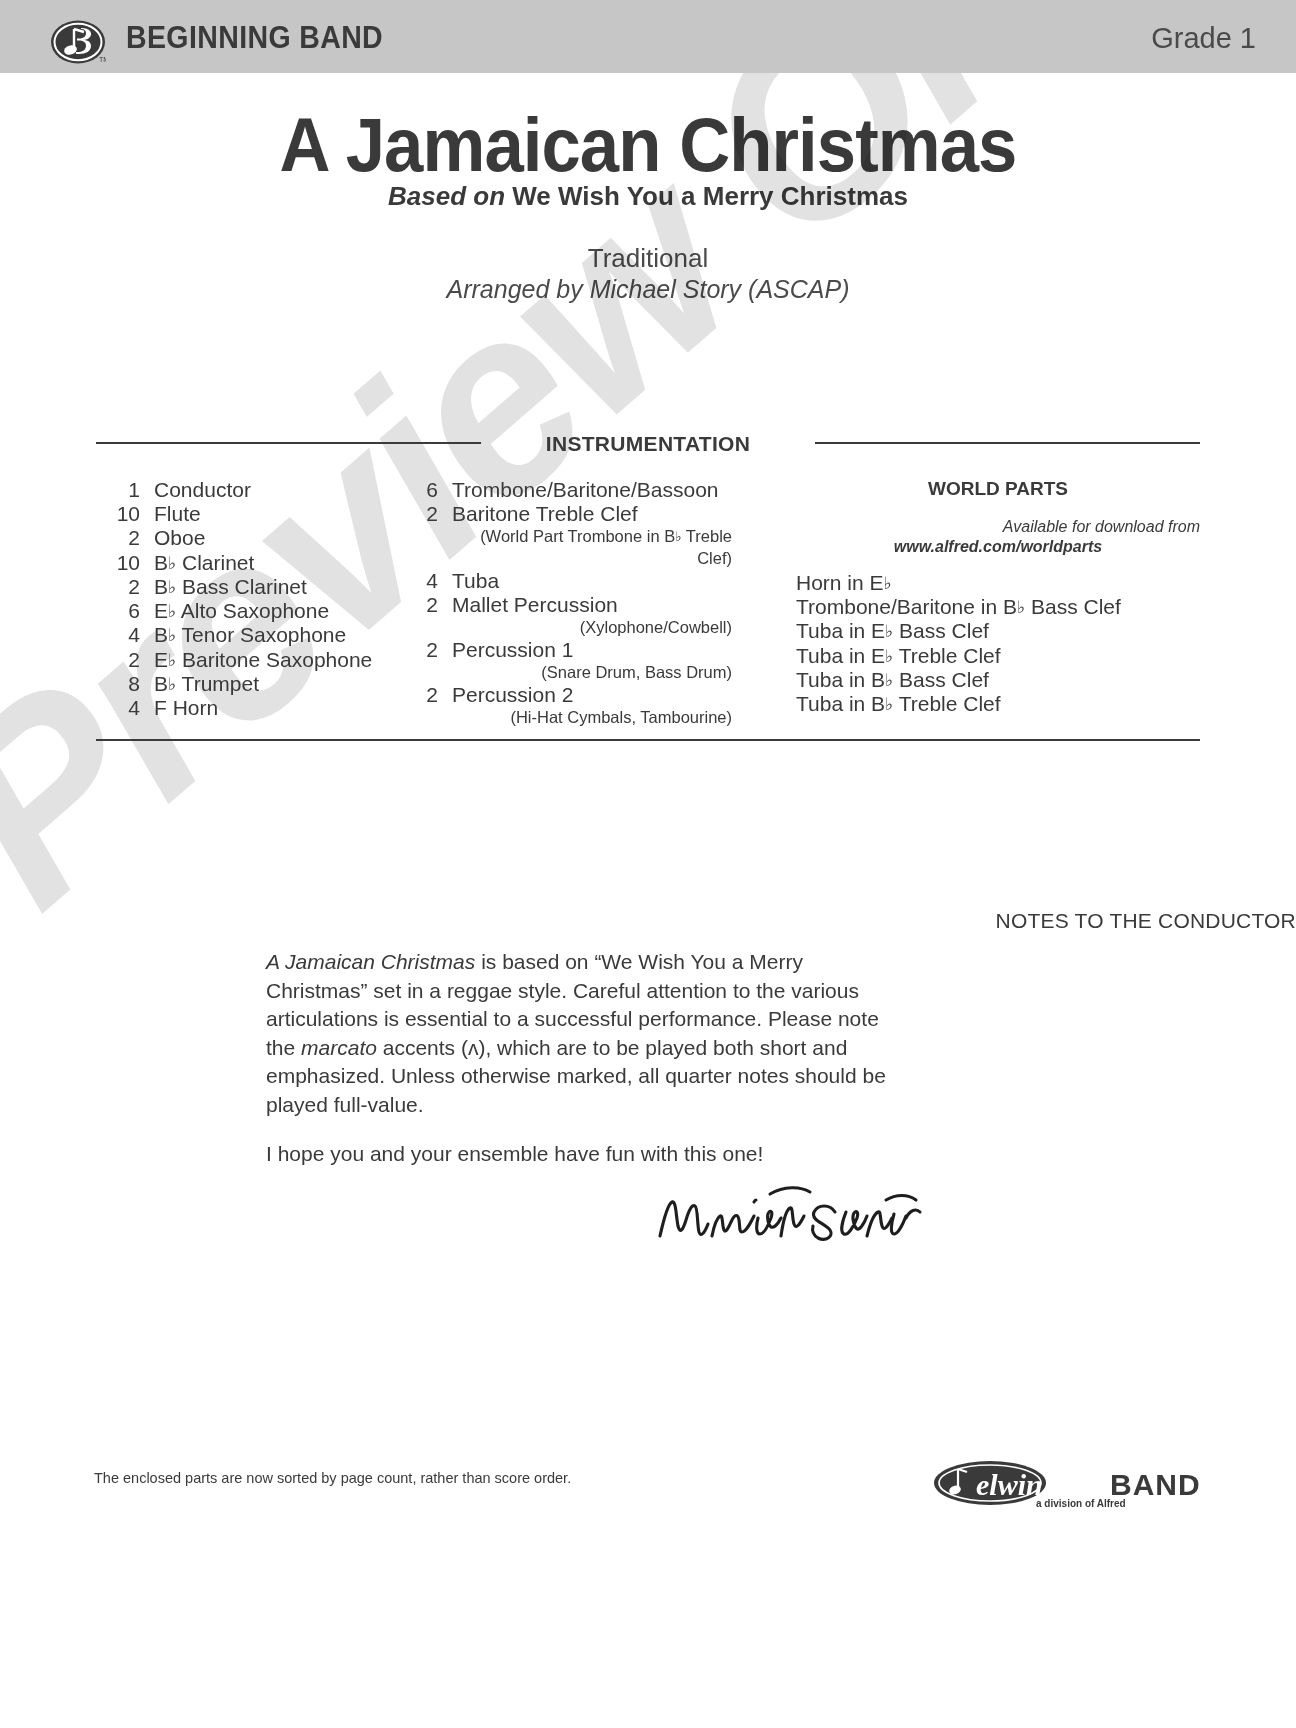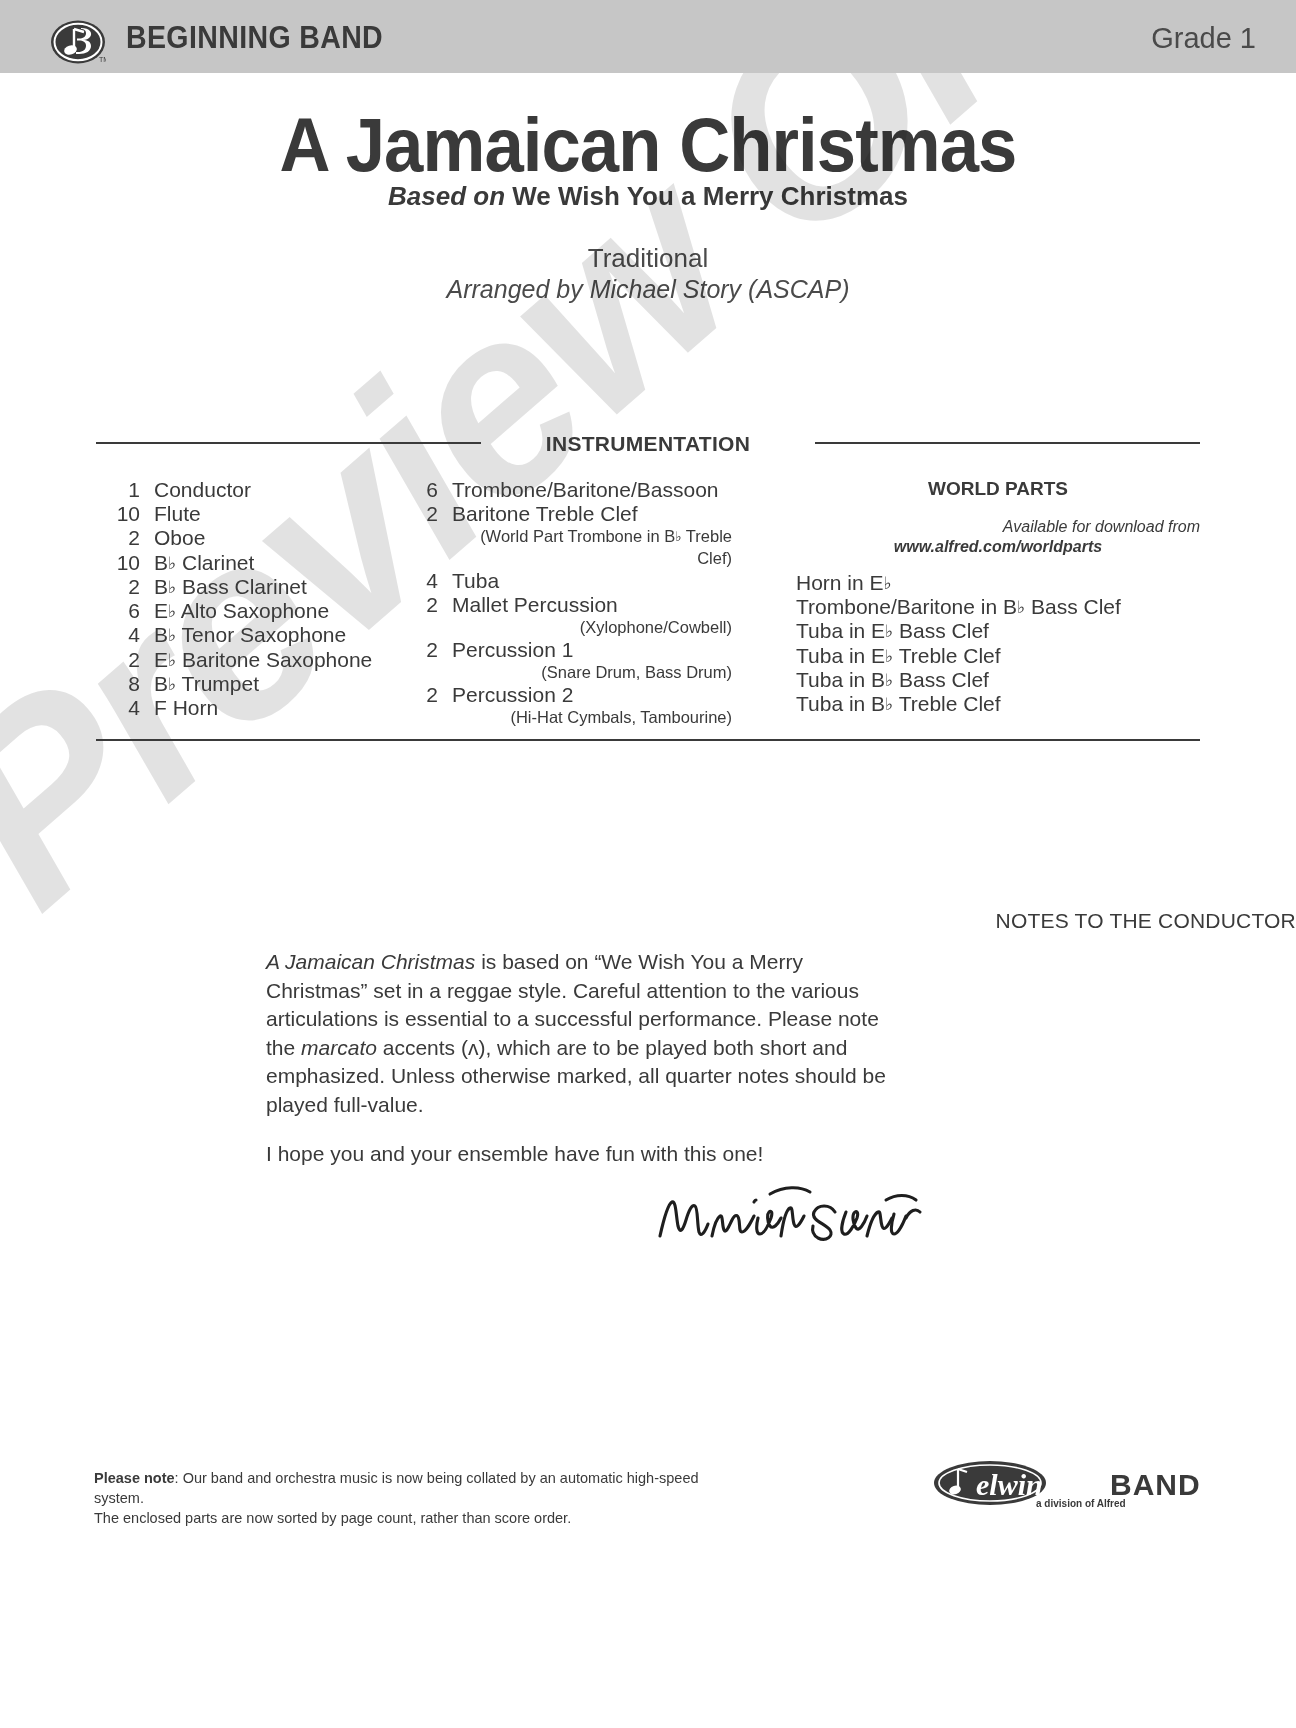--- a/index.html
+++ b/index.html
@@ -319,23 +319,20 @@
         <path d="M217 58 C220 46 224 36 228 34 C231 32 230 42 232 48
                  C234 54 238 48 242 40"></path>
         <path d="M244 36 C241 46 240 56 244 56 C248 56 253 46 256 38"></path>
         <path d="M236 22 C246 16 258 16 266 22"></path>
         <path d="M256 40 C260 32 266 30 270 34"></path>
       </g>
     </svg>
   </div>
 
   <div class="footer-note">
-    <div>
-      <b>Please note</b><span>: Our band and orchestra music is now being collated by an automatic high-speed system.</span>
-    </div>
     <div>The enclosed parts are now sorted by page count, rather than score order.</div>
   </div>
 
   <div class="belwin">
     <svg width="320" height="60" viewBox="0 0 320 60">
       <ellipse cx="58" cy="28" rx="56" ry="22" fill="#3a3a3a"></ellipse>
       <ellipse cx="58" cy="28" rx="51" ry="18" fill="none" stroke="#ffffff" stroke-width="1.6"></ellipse>
       <path d="M26 14 L26 34 M26 14 L35 17" stroke="#ffffff" stroke-width="2.2" fill="none"></path>
       <ellipse cx="23" cy="35" rx="6" ry="4.2" fill="#ffffff" transform="rotate(-18 23 35)"></ellipse>
       <text x="44" y="40" font-family="Liberation Serif, serif" font-size="30" font-style="italic" font-weight="700" fill="#ffffff">elwin</text>

